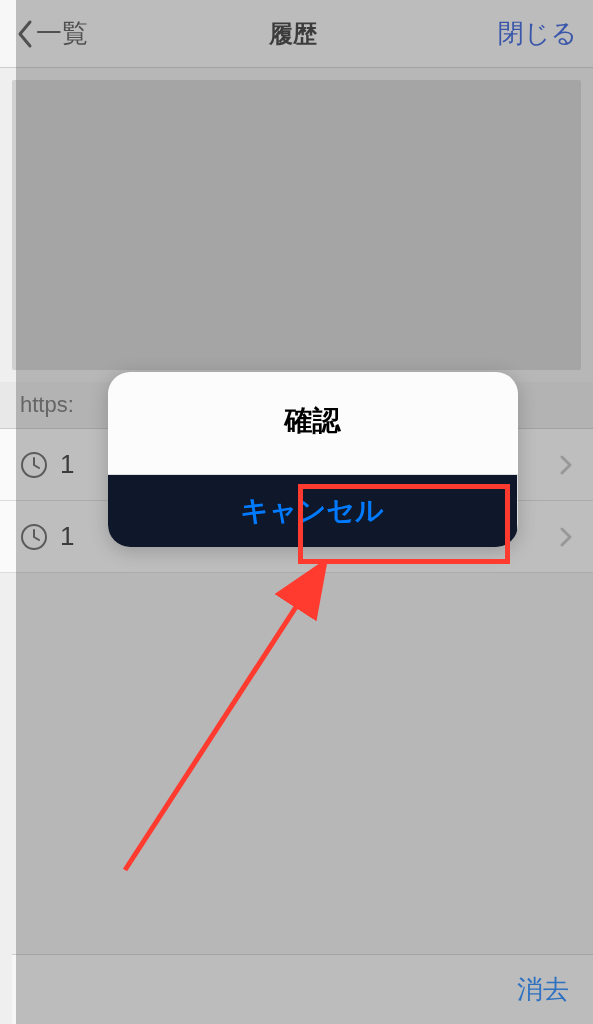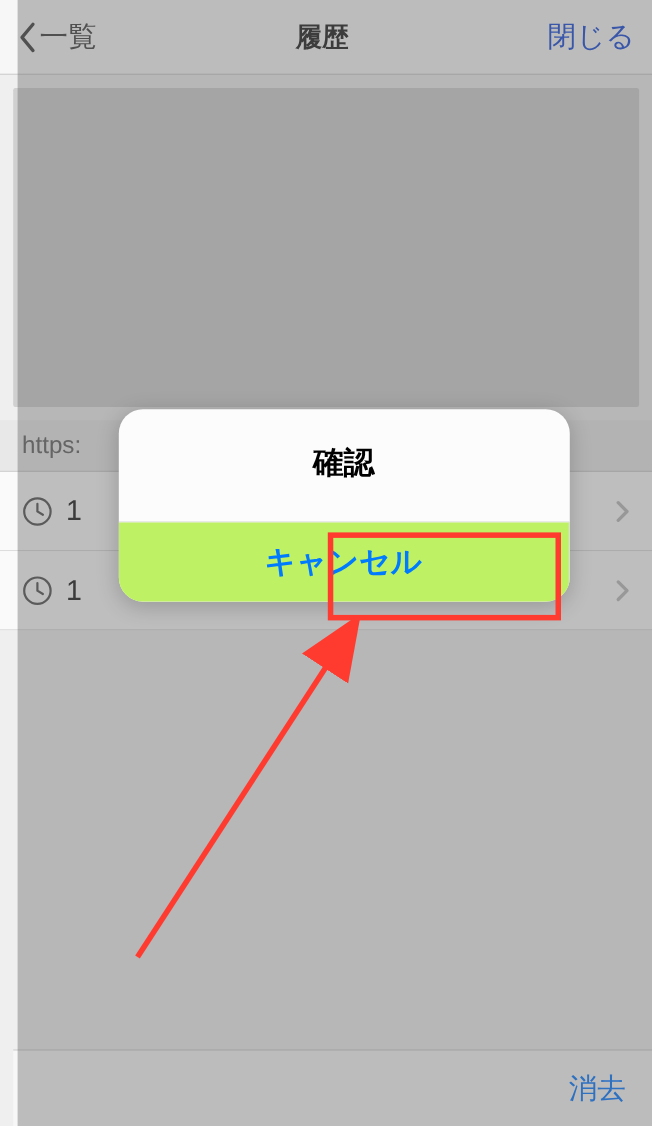--- a/index.html
+++ b/index.html
@@ -164,21 +164,21 @@
     }
     
     .dialog-button {
       flex: 1;
       height: 72px;
       display: flex;
       align-items: center;
       justify-content: center;
       font-size: 28px;
       color: #007aff;
-      background: #bef264;
+      background: #0f172a;
     }
     
     .dialog-button.cancel {
       font-weight: 600;
       border-right: 1px solid #ddd;
     }
     
     .dialog-button.ok {
       position: relative;
     }

